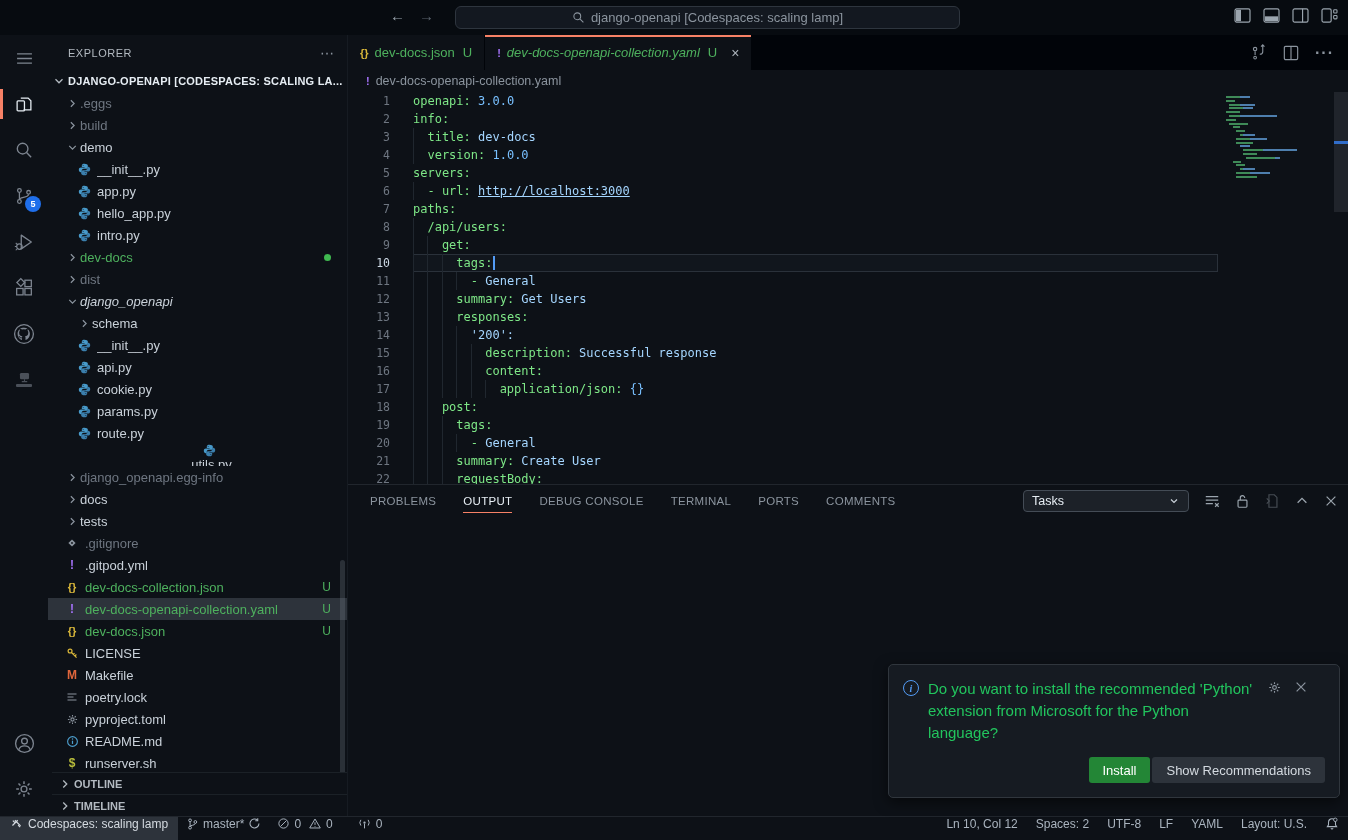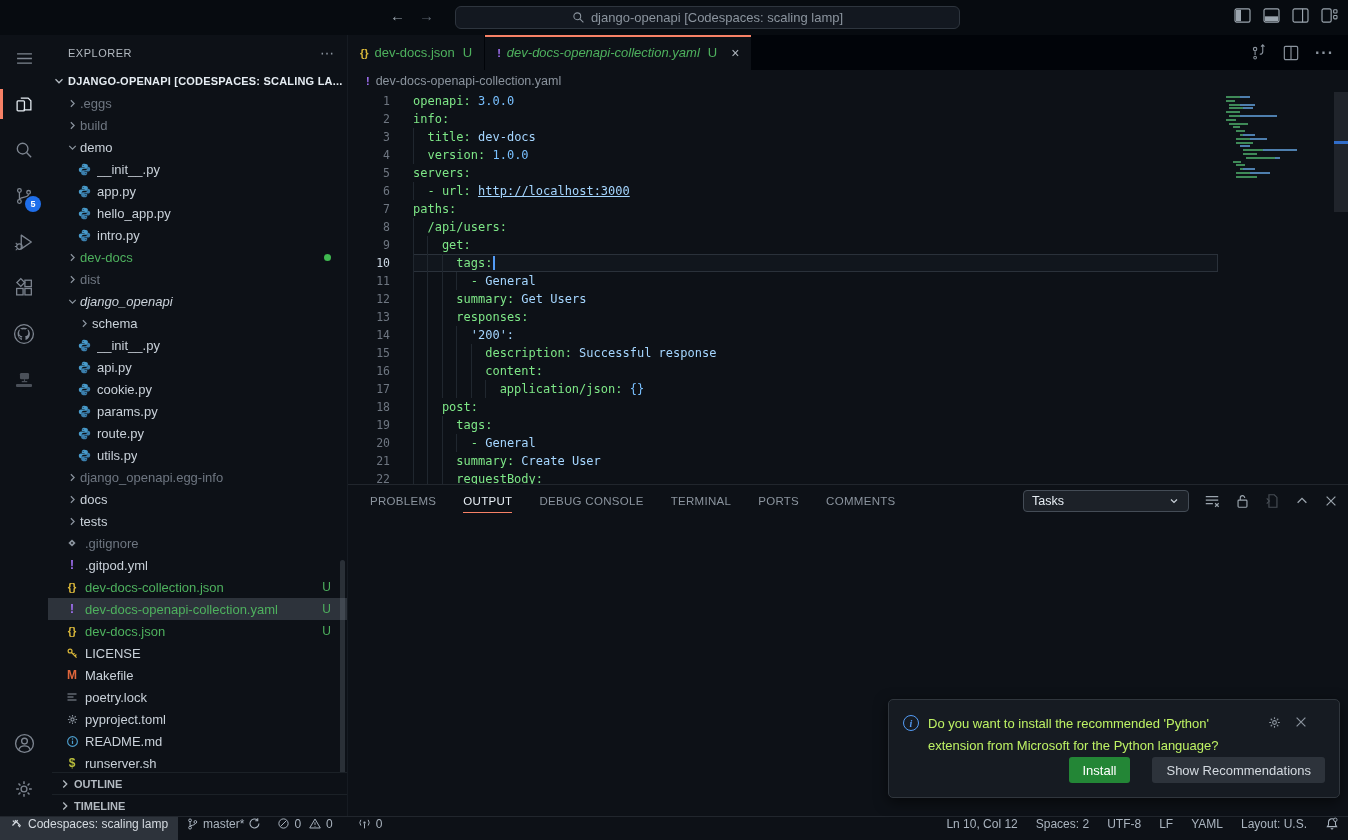--- a/index.html
+++ b/index.html
@@ -92,23 +92,23 @@
   .statusbar{height:24px;background:#0d1117;border-top:1px solid #21262d;display:flex;align-items:center;font-size:12px;color:#aab4bf;flex:none}
   .sb-item{display:flex;gap:4px;padding:0 8px;height:24px;cursor:pointer}
   .sb-remote{background:#2d333b;color:#d4dae0;padding:0 10px;gap:5px}
   .sb-right{margin-left:auto;display:flex;align-items:center}
   .sb-right .sb-item{padding:0 9px}
 
   
   .toast{position:absolute;right:8px;bottom:42px;width:452px;background:#161b22;border:1px solid #30363d;border-radius:5px;box-shadow:0 4px 14px rgba(0,0,0,.55);padding:13px 14px 14px 14px;z-index:50}
   .trow1{display:flex;align-items:flex-start;gap:9px}
   .info-glyph{width:16px;height:16px;border:1.5px solid #539bf5;border-radius:50%;color:#539bf5;font-size:10px;font-weight:700;display:flex;align-items:center;justify-content:center;flex:none;margin-top:2px;font-style:italic;font-family:"Liberation Serif",serif}
-  .tmsg{flex:1;font-size:13px;line-height:22px;color:#bef264;max-width:330px}
+  .tmsg{flex:1;font-size:15px;line-height:22px;color:#22c55e;max-width:330px}
   .ticons{display:flex;gap:12px;color:#8b949e;margin-top:2px}
-  .tbtns{display:flex;justify-content:flex-end;gap:22px;}
+  .tbtns{display:flex;justify-content:flex-end;gap:2px;margin-top:13px}
   .btn{height:26px;display:flex;align-items:center;padding:0 14px;border-radius:3px;font-size:13px;cursor:pointer}
   .btn-install{background:#238636;color:#ffffff}
   .btn-show{background:#2d333b;color:#d4dae0}
 
   svg{display:block}
 </style>
 </head>
 <body>
 
 <div class="window">
@@ -365,21 +365,21 @@
           </div>
           <div class="trow" style="padding-left: 28px;">
             <span class="ficon">
               <svg width="13" height="13" viewBox="0 0 16 16">
                 <path fill="#4799c9" d="M7.9 1C6 1 4.7 1.8 4.7 3.2V5h3.4v.6H3.5C2.1 5.6 1 6.6 1 8.4s1 2.9 2.4 2.9h1.2V9.5c0-1.3 1.1-2.3 2.4-2.3h3.1c1.1 0 2-.9 2-2V3.2C12.1 1.9 10.3 1 7.9 1zM6.3 2.5c.3 0 .6.3.6.6s-.3.6-.6.6-.6-.3-.6-.6.3-.6.6-.6z"></path>
                 <path fill="#3b7fad" d="M8.1 15c1.9 0 3.2-.8 3.2-2.2V11H7.9v-.6h4.6c1.4 0 2.5-1 2.5-2.8s-1-2.9-2.4-2.9h-1.2v1.8c0 1.3-1.1 2.3-2.4 2.3H5.9c-1.1 0-2 .9-2 2v2C3.9 14.1 5.7 15 8.1 15zm1.6-1.5c-.3 0-.6-.3-.6-.6s.3-.6.6-.6.6.3.6.6-.3.6-.6.6z"></path>
               </svg>
             </span>
             <span class="lbl c-default">route.py</span>
           </div>
-          <div class="trow" style="padding-left: 28px;">
+          <div class="trow" style="padding-left: 28px; flex-direction: column;">
             <span class="ficon">
               <svg width="13" height="13" viewBox="0 0 16 16">
                 <path fill="#4799c9" d="M7.9 1C6 1 4.7 1.8 4.7 3.2V5h3.4v.6H3.5C2.1 5.6 1 6.6 1 8.4s1 2.9 2.4 2.9h1.2V9.5c0-1.3 1.1-2.3 2.4-2.3h3.1c1.1 0 2-.9 2-2V3.2C12.1 1.9 10.3 1 7.9 1zM6.3 2.5c.3 0 .6.3.6.6s-.3.6-.6.6-.6-.3-.6-.6.3-.6.6-.6z"></path>
                 <path fill="#3b7fad" d="M8.1 15c1.9 0 3.2-.8 3.2-2.2V11H7.9v-.6h4.6c1.4 0 2.5-1 2.5-2.8s-1-2.9-2.4-2.9h-1.2v1.8c0 1.3-1.1 2.3-2.4 2.3H5.9c-1.1 0-2 .9-2 2v2C3.9 14.1 5.7 15 8.1 15zm1.6-1.5c-.3 0-.6-.3-.6-.6s.3-.6.6-.6.6.3.6.6-.3.6-.6.6z"></path>
               </svg>
             </span>
             <span class="lbl c-default">utils.py</span>
           </div>
           <div class="trow" style="padding-left: 16px;">
             <span class="chev">

